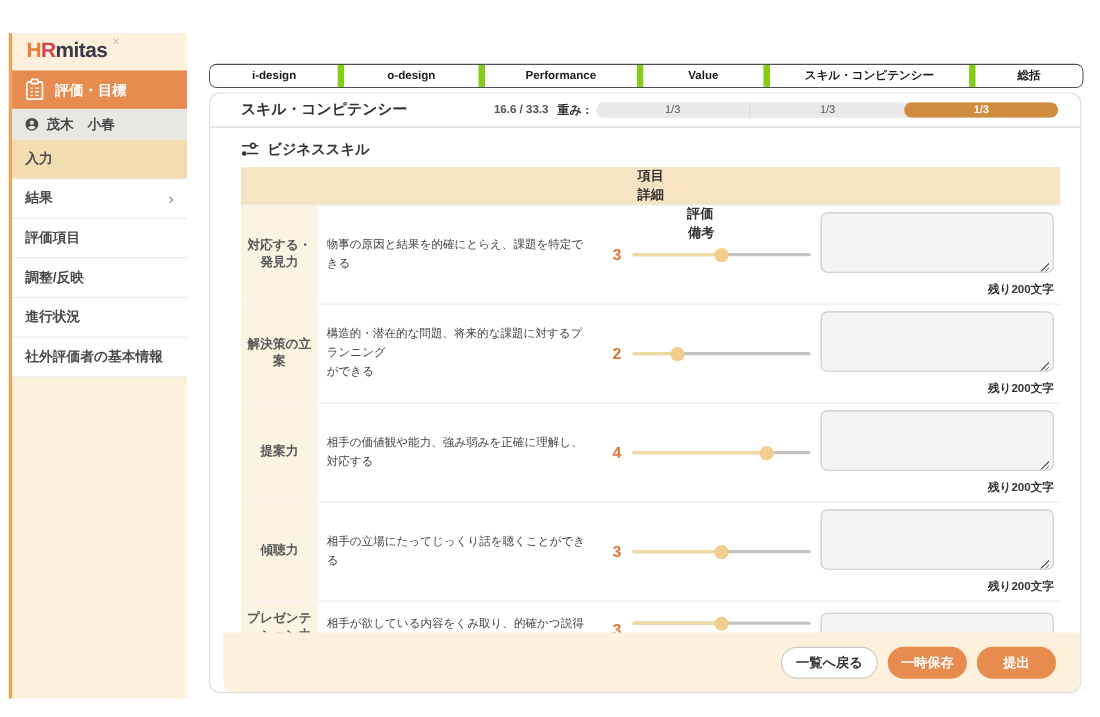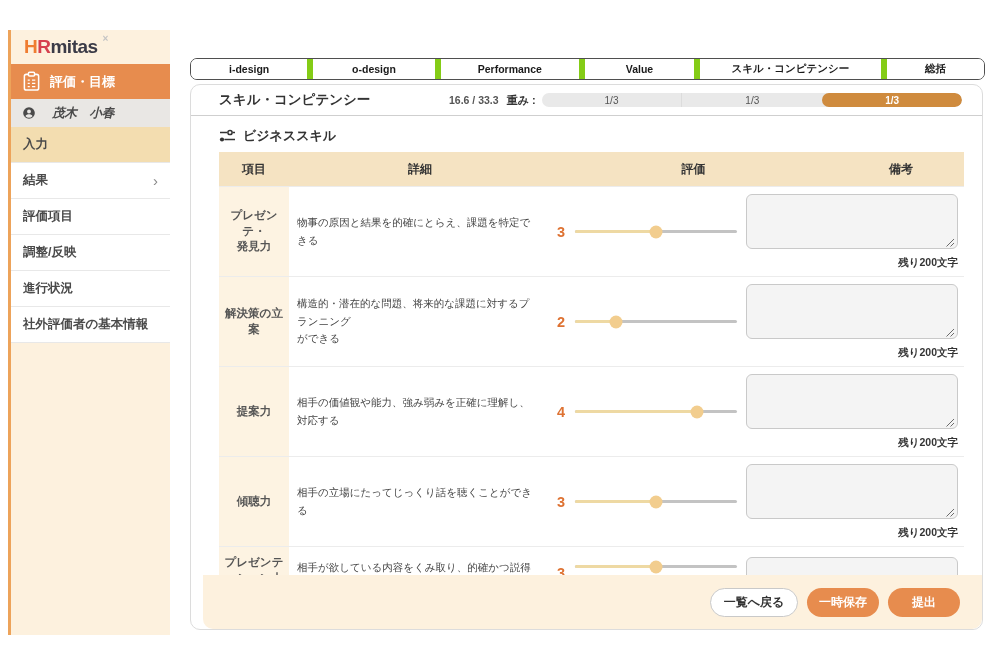--- a/index.html
+++ b/index.html
@@ -20,21 +20,21 @@
           font-weight:bold; font-size:19px; letter-spacing:-0.5px; }
   .logo .l-h { color:#ef7d31; }
   .logo .l-r { color:#d6404e; }
   .logo .l-rest { color:#3b3b47; }
   .logo .l-mark { color:#c4c4c4; font-size:10px; margin-left:5px; align-self:flex-start; margin-top:3px; }
 
   .nav-banner { height:35px; background:#e78c4e; color:#fff; font-weight:bold;
     font-size:13px; display:flex; align-items:center; gap:9px; padding-left:11px; cursor:pointer; }
 
   .user-row { height:28px; background:#e9e7e4; display:flex; align-items:center;
-    gap:16px; padding-left:11px; font-size:12.5px; font-weight:bold; color:#4a4a4a;font-style:italic; }
+    gap:6px; padding-left:11px; font-size:12.5px; font-weight:bold; color:#4a4a4a; }
 
   .side-nav { background:transparent; }
   .side-item { height:36px; background:#fff; display:flex; align-items:center;
     justify-content:space-between; padding:0 12px; font-size:12.5px; font-weight:bold;
     color:#4a4a4a; border-bottom:1px solid #e8e8e8; cursor:pointer; }
   .side-item.active { background:#f3ddb0; }
   .side-item .chev { display:none; color:#888; font-size:15px; font-weight:normal; }
   .side-item.has-chevron .chev { display:inline; }
 
   .logout-row { margin-top:auto; margin-bottom:14px; height:44px;
@@ -72,21 +72,21 @@
     font-size:10px; color:#555; }
   .wseg + .wseg { border-left:1px solid #dcdcdc; }
   .wseg.active { background:#cf8b3e; color:#fff; font-weight:bold; border-radius:7px; border-left:none; }
 
   .content { padding:8px 22px 0 28px; }
   .sec-title { display:flex; align-items:center; gap:8px; height:24px;
     font-size:13px; font-weight:bold; margin-bottom:4px; }
 
   .etable { width:745px; }
   .thead { display:flex; height:34px; background:#f5e3c2; align-items:center;
-    font-size:12px; font-weight:bold; }
+    font-size:12px; font-weight:bold;flex-direction:column; }
   .thead .hc { text-align:center; }
   .hc1 { width:70px; } .hc2 { width:262px; } .hc3 { width:195px; } .hc4 { width:218px; }
   .hc3 span { display:inline-block; transform:translateX(45px); }
   .hc4 span { display:inline-block; transform:translateX(46px); }
 
   .row { display:flex; height:90px; border-top:1px solid #ececec; }
   .cell-item { width:70px; background:#fdf3e2; display:flex; align-items:center;
     justify-content:center; text-align:center; font-size:11.5px; font-weight:bold;
     color:#555; white-space:pre-line; line-height:1.35; }
   .cell-detail { width:262px; padding:0 12px 0 8px; display:flex; align-items:center;
@@ -264,21 +264,21 @@
           <div class="thead">
             <div class="hc hc1"><span>項目</span></div>
             <div class="hc hc2"><span>詳細</span></div>
             <div class="hc hc3"><span>評価</span></div>
             <div class="hc hc4"><span>備考</span></div>
           </div>
 
           <div class="tbody">
 
               <div class="row">
-                <div class="cell-item">プレゼンテ・
+                <div class="cell-item">対応する・
 発見力</div>
                 <div class="cell-detail">物事の原因と結果を的確にとらえ、課題を特定できる</div>
                 <div class="cell-rating">
                   <span class="rnum">3</span>
                   <div class="slider">
                     <div class="fill" style="width: 50%;"></div>
                     <div class="handle" style="left: 50%;"></div>
                   </div>
                 </div>
                 <div class="cell-remarks">

